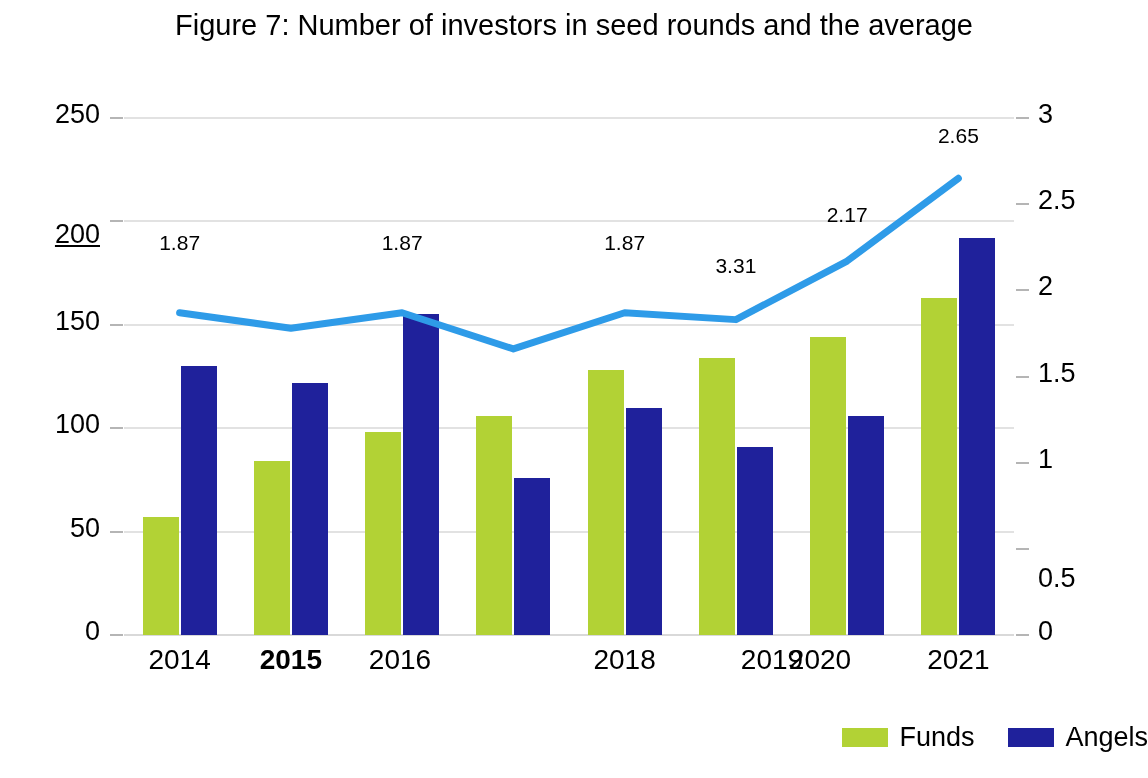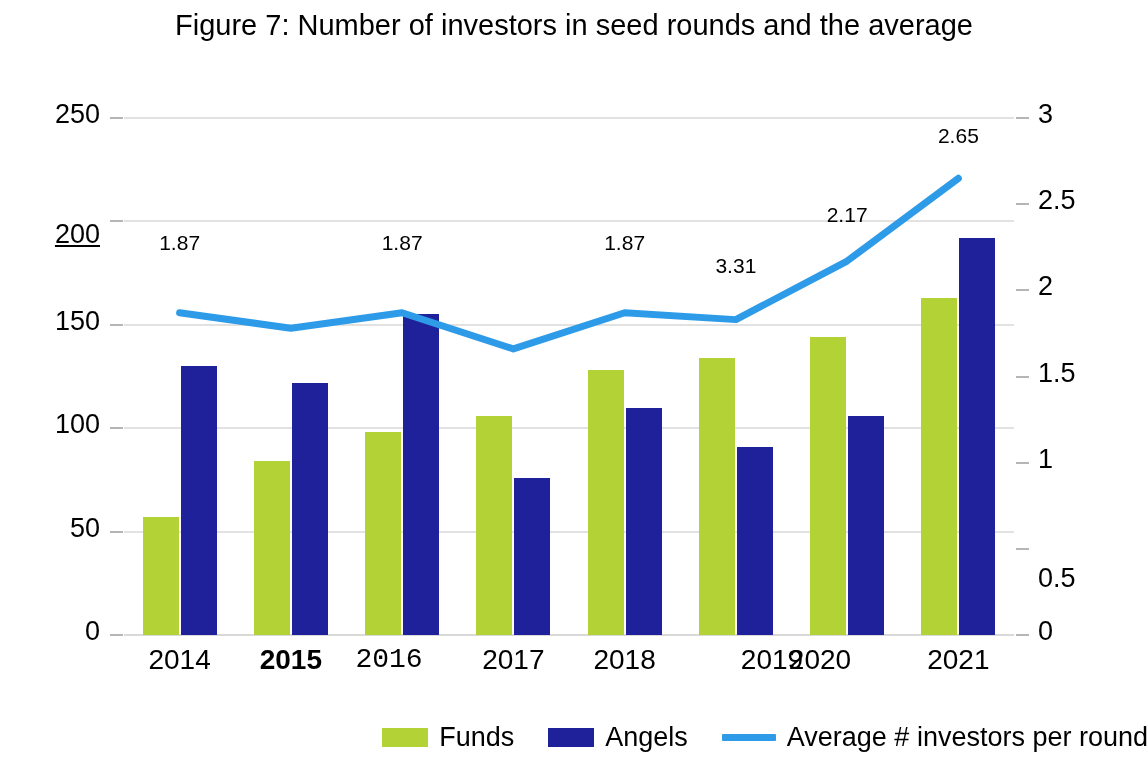--- a/index.html
+++ b/index.html
@@ -124,26 +124,21 @@
 
   <div class="legend" id="legend">
       <div class="legend-item">
         <span class="swatch funds"></span>
         <span>Funds</span>
       </div>
       <div class="legend-item">
         <span class="swatch angels"></span>
         <span>Angels</span>
       </div>
-      <div class="legend-item">
-        <span class="swatch line"></span>
-        <span>Average # investors per round</span>
-      </div>
     </div>
 <div class="xtick" style="left: 119.625px;">2014</div>
     <div class="xtick" style="left: 230.875px; font-weight: bold;">2015</div>
-    <div class="xtick" style="left: 329px; font-family: Liberation Mono, monospace;">2016</div>
-    <div class="xtick" style="left: 453.375px;">2017</div>
+    <div class="xtick" style="left: 340px;">2016</div>
     <div class="xtick" style="left: 564.625px;">2018</div>
     <div class="xtick" style="left: 712px;">2019</div>
     <div class="xtick" style="left: 760px;">2020</div>
     <div class="xtick" style="left: 898.375px;">2021</div>
   </div>
 
 </body></html>

